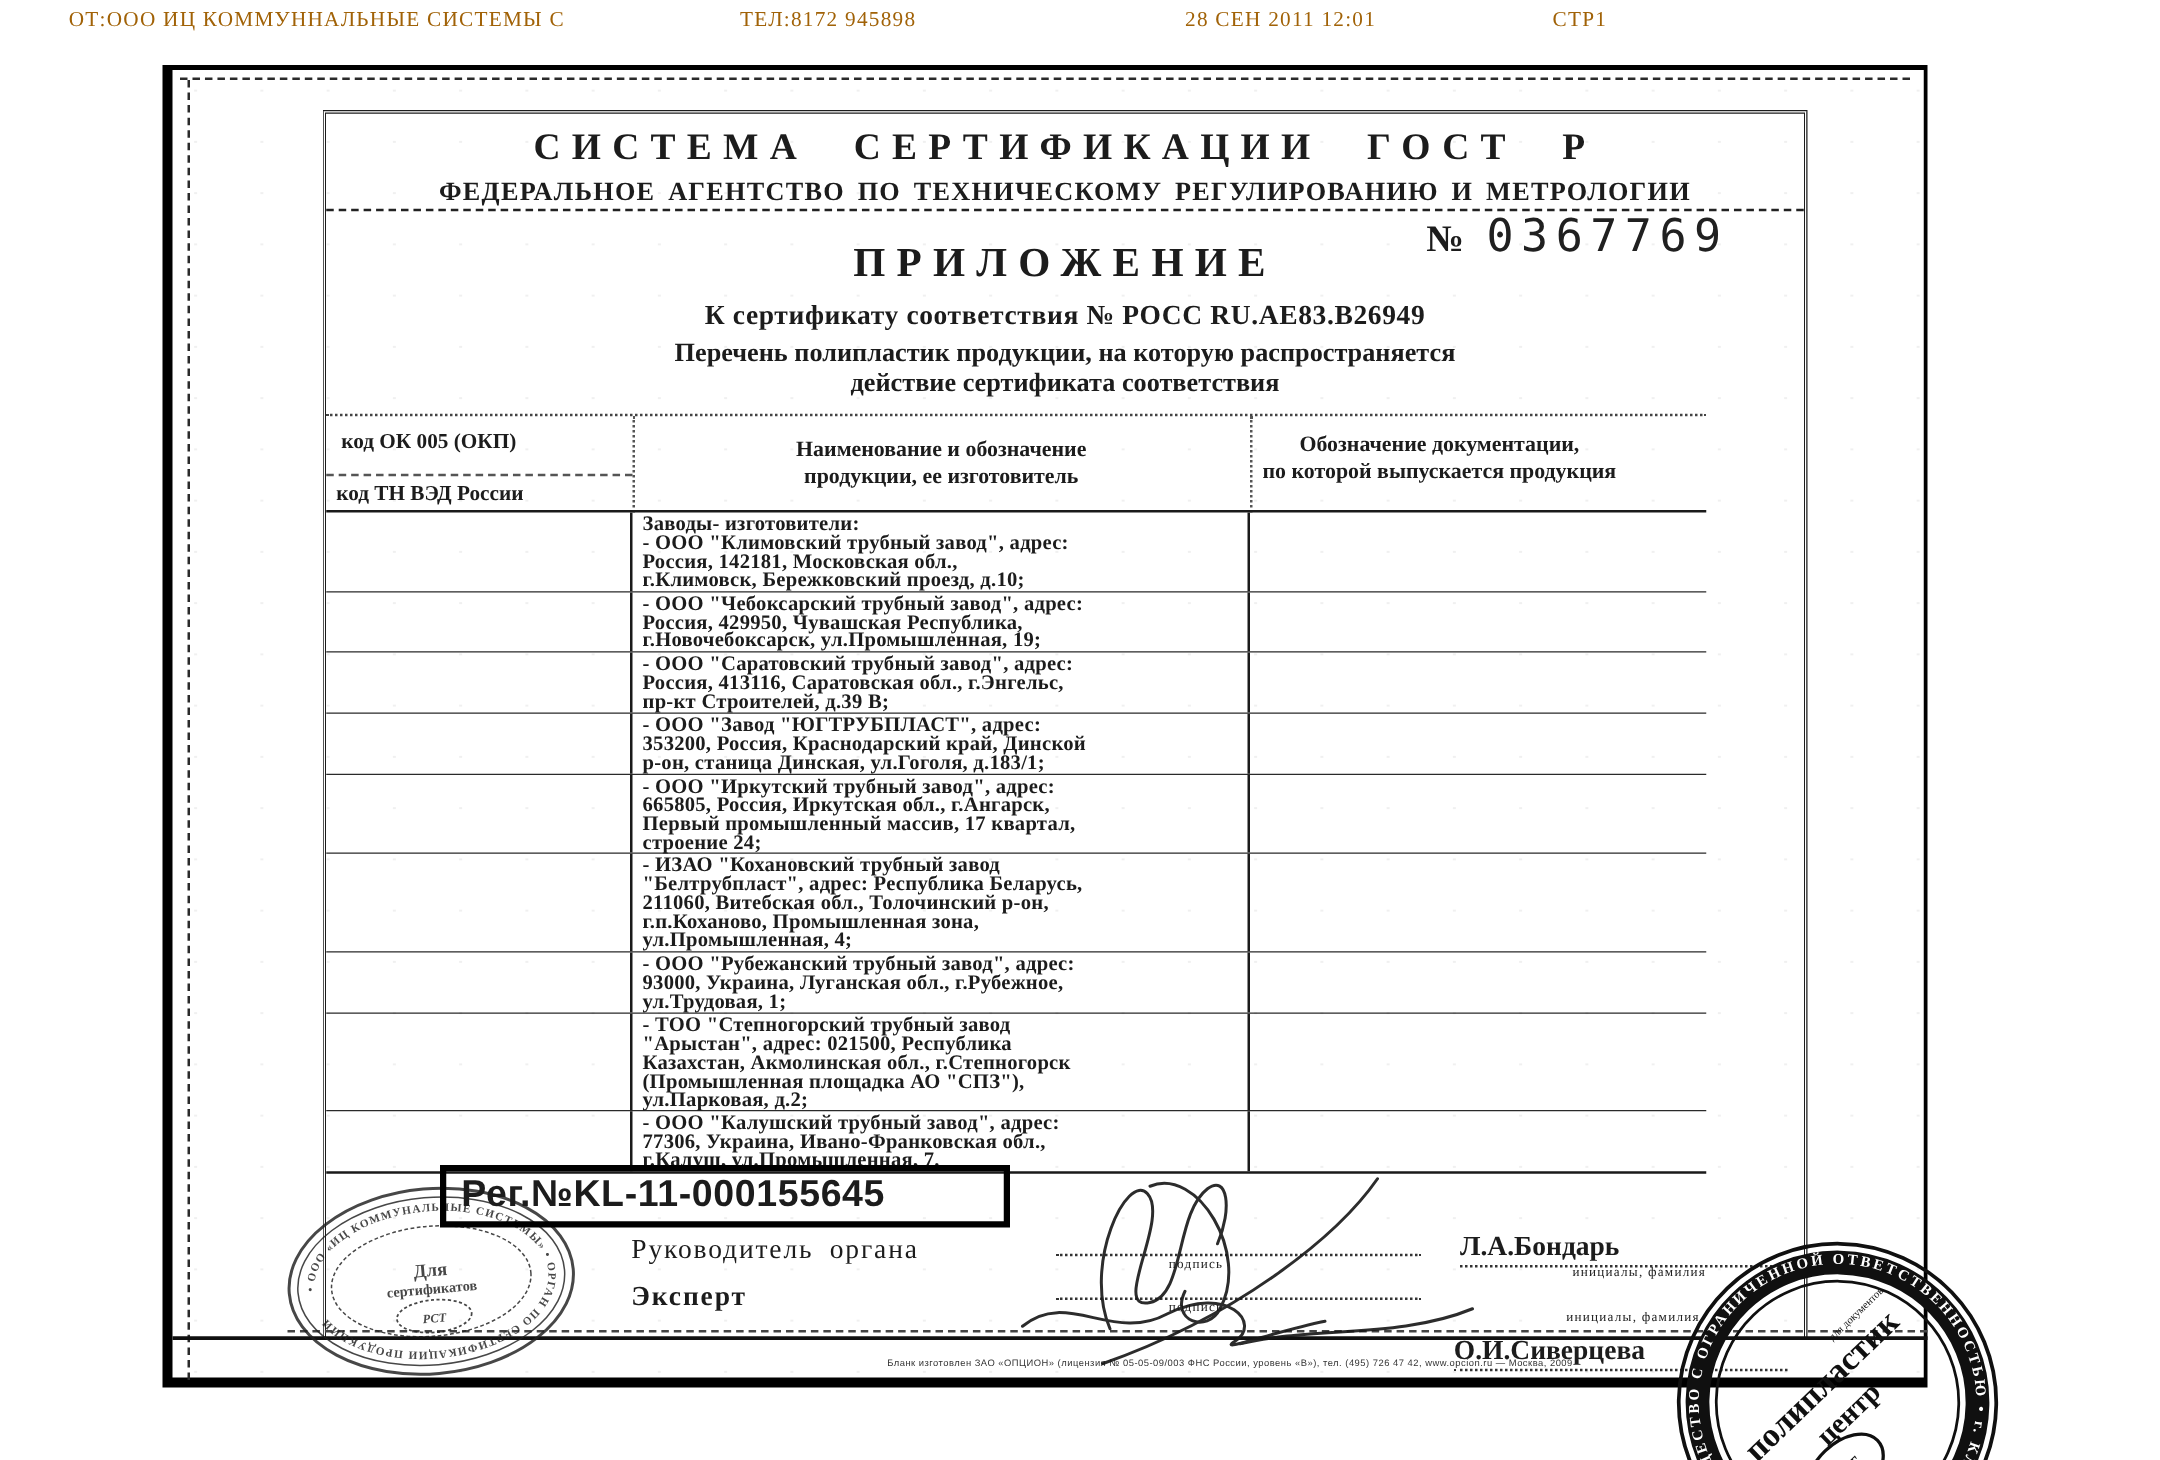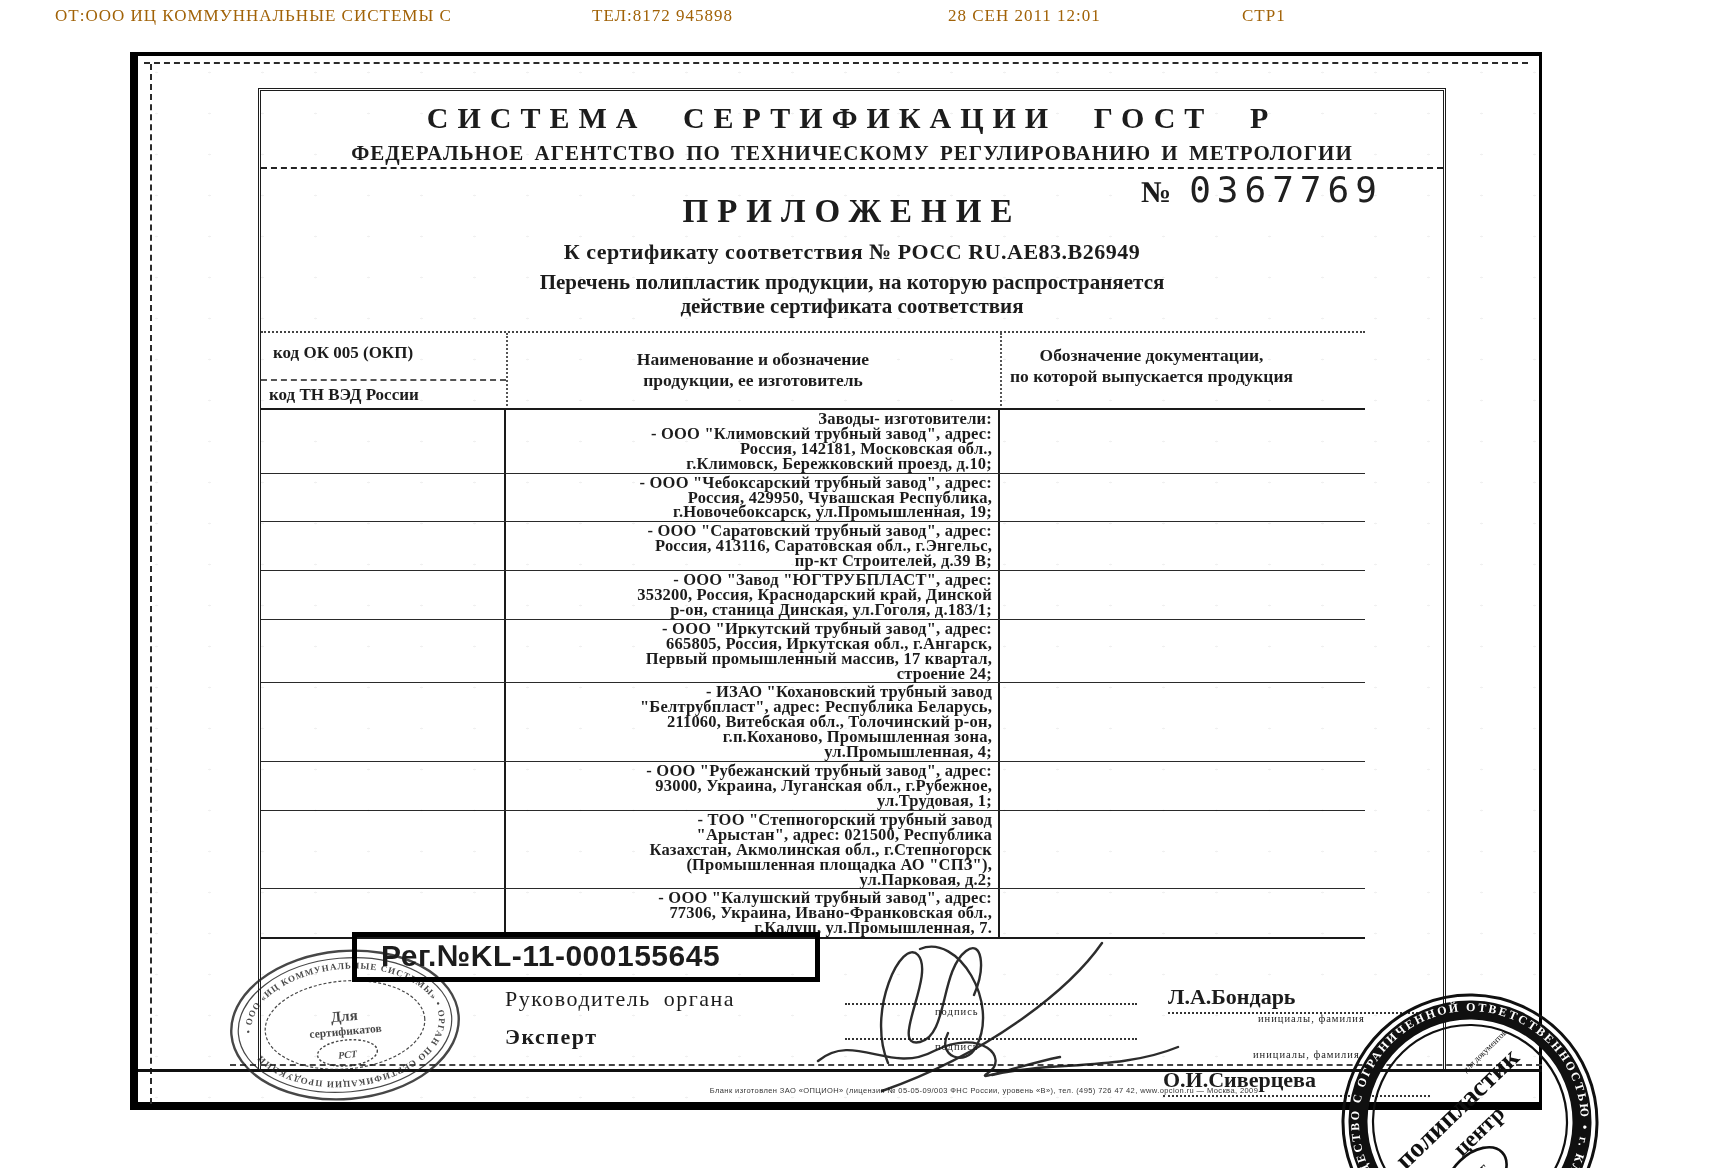--- a/index.html
+++ b/index.html
@@ -42,37 +42,37 @@
   
   .thead{left:0;top:240px;width:1104px;height:77px;border-top:2px dotted #444;}
   .col1h-top{left:12px;top:10px;font-size:17px;font-weight:bold;}
   .col1h-div{left:0;top:46px;width:245px;height:0;border-top:2px dashed #555;}
   .col1h-bot{left:8px;top:52px;font-size:17px;font-weight:bold;}
   .thead-v1{left:245px;top:0;height:77px;width:0;border-left:2px dotted #555;}
   .thead-v2{left:739px;top:0;height:77px;width:0;border-left:2px dotted #555;}
   .col2h{left:245px;top:16px;width:494px;font-size:17.5px;font-weight:bold;line-height:21px;}
   .col3h{left:708px;top:12px;width:365px;font-size:17.5px;font-weight:bold;line-height:21px;}
 
-  .tbody{left:0;top:317px;width:1104px;border-top:2.5px solid #1a1a1a;border-bottom:2.5px solid #1a1a1a;text-align:right;}
+  .tbody{left:0;top:317px;width:1104px;border-top:2.5px solid #1a1a1a;border-bottom:2.5px solid #1a1a1a;}
   .trow{display:flex;border-bottom:1.5px solid #2a2a2a;}
   .trow:last-child{border-bottom:none;}
   .c1{width:245px;flex:none;border-right:2.5px solid #1a1a1a;box-sizing:border-box;}
   .c2{width:494px;flex:none;border-right:2.5px solid #1a1a1a;box-sizing:border-box;
       padding:2px 6px 1px 8px;font-size:16.5px;font-weight:bold;line-height:14.9px;letter-spacing:.2px;white-space:pre-line;}
   .c3{flex:1;}
   .trow:nth-child(1){min-height:60px;} .trow:nth-child(2){min-height:47px;}
   .trow:nth-child(3){min-height:45px;} .trow:nth-child(4){min-height:45px;}
   .trow:nth-child(5){min-height:60px;} .trow:nth-child(6){min-height:75px;}
   .trow:nth-child(7){min-height:48px;} .trow:nth-child(8){min-height:74px;}
   .trow:nth-child(9){min-height:45px;}
 
   
   .reg-box{left:352px;top:932px;width:434px;height:40px;border:5px solid #000;
     font-family:"Liberation Sans",sans-serif;font-weight:bold;font-size:30px;line-height:38px;
-    padding-left:24px;letter-spacing:.5px;background:transparent;}
+    padding-left:12px;letter-spacing:.5px;background:transparent;}
 
   
   .role1{left:505px;top:986px;font-size:22px;font-weight:normal;letter-spacing:1.5px;word-spacing:6px;}
   .role2{left:505px;top:1024px;font-size:22px;font-weight:bold;letter-spacing:1.5px;}
   .sigline1{left:845px;top:983px;width:292px;height:20px;border-bottom:2px dotted #333;}
   .sigline2{left:845px;top:1018px;width:292px;height:20px;border-bottom:2px dotted #333;}
   .cap{font-size:10.5px;letter-spacing:1px;color:#222;font-family:"Liberation Serif",serif;}
   .cap-s1{left:935px;top:1006px;}
   .cap-s2{left:935px;top:1041px;}
   .name1{left:1168px;top:984px;width:262px;font-size:22px;font-weight:bold;border-bottom:2px dotted #333;padding-bottom:2px;}

